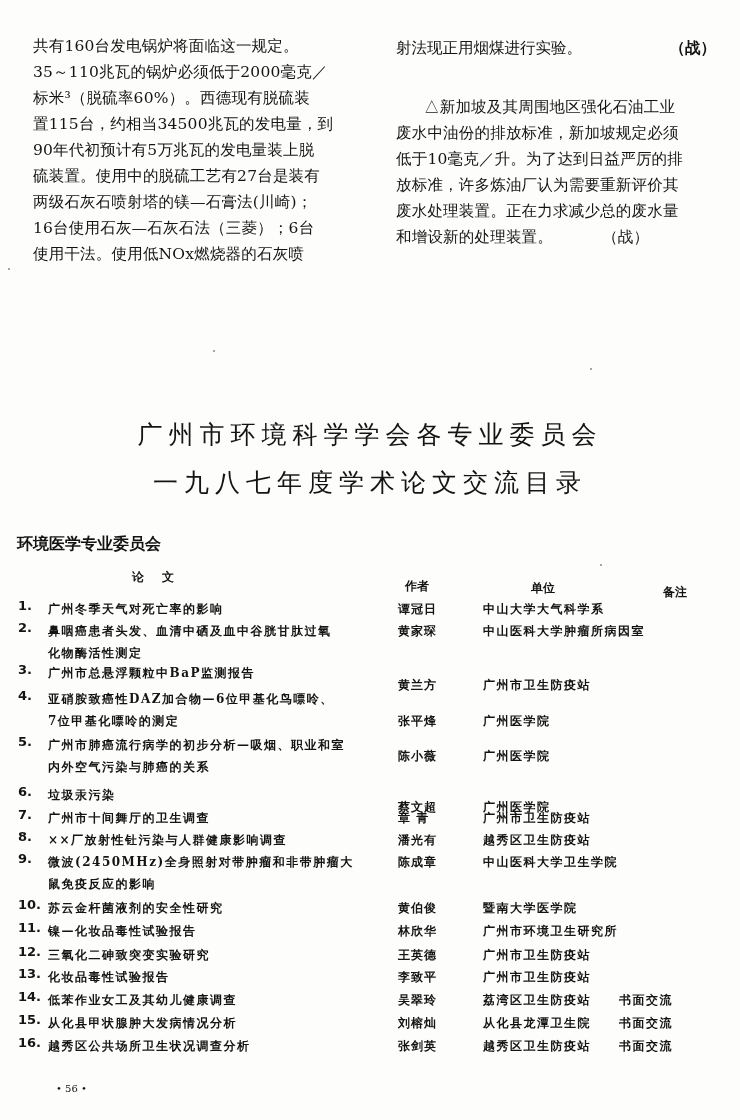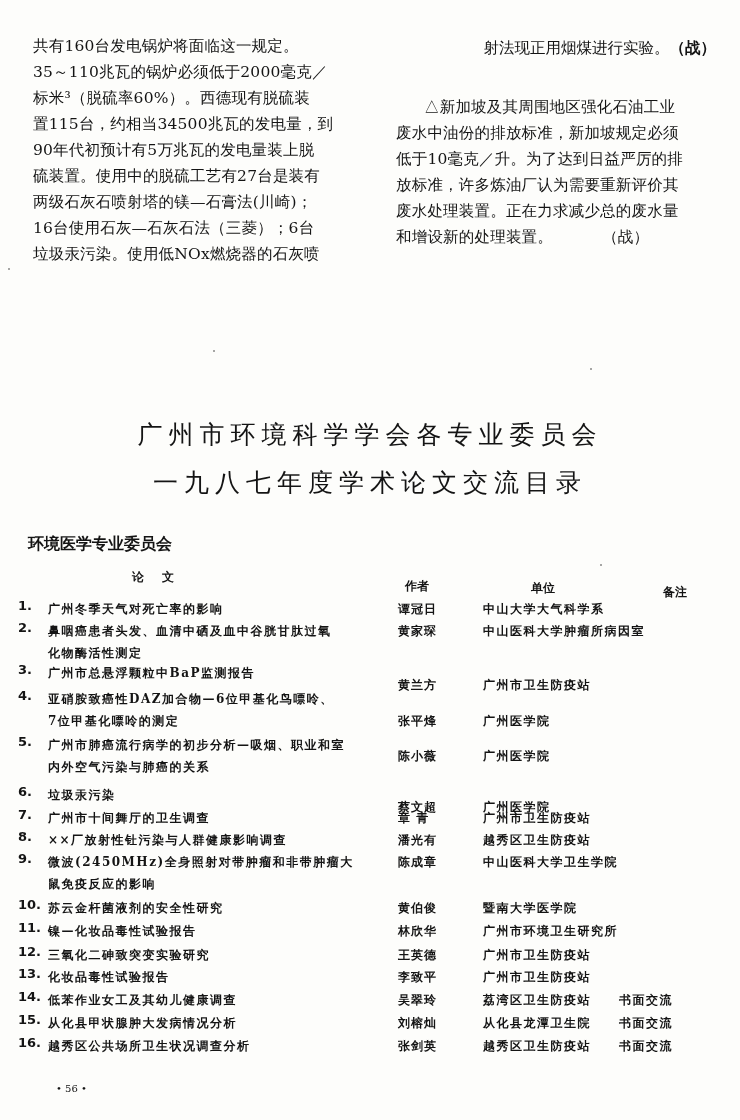--- a/index.html
+++ b/index.html
@@ -4,29 +4,29 @@
   <style>
     html, body { margin: 0; padding: 0; }
     body {
       width: 740px; height: 1120px; background: #fdfdfb; position: relative;
       font-family: "DejaVu Serif", "Liberation Serif", serif; color: #141414; overflow: hidden;
     }
     .col { position: absolute; font-size: 15.5px; line-height: 26px; }
     .col-left { left: 33px; top: 33px; width: 338px; }
     .col-right { left: 396px; top: 35px; width: 330px; }
     .para-line { white-space: nowrap; letter-spacing: 0.2px; }
-    .right-first { display: flex; justify-content: flex-end; padding-right: 10px; }
+    .right-first { display: flex; justify-content: space-between; padding-right: 10px; }
     .gap { height: 33px; }
     .indent { padding-left: 28px; font-family: Liberation Serif, serif; }
     .tag { font-weight: bold; }
     .title { position: absolute; left: 0; width: 740px; text-align: center;
       font-size: 25px; letter-spacing: 6px; font-family: Liberation Serif, serif; }
     .t1 { top: 418px; }
     .t2 { top: 466px; }
-    .section { position: absolute; left: 28px; top: 534px; font-size: 16px; font-weight: bold;
+    .section { position: absolute; left: 17px; top: 534px; font-size: 16px; font-weight: bold;
       font-family: "DejaVu Sans", sans-serif; }
     .hdr { position: absolute; font-size: 12px; font-weight: bold; }
     .h-paper { left: 132px; top: 569px; letter-spacing: 18px; }
     .h-author { left: 405px; top: 578px; }
     .h-unit { left: 531px; top: 580px; }
     .h-note { left: 663px; top: 584px; }
     .rows { position: absolute; left: 18px; top: 598px; width: 710px; font-size: 12px; font-weight: bold; }
     .row { position: relative; }
     .row .title-cell { width: 365px; display: flex; }
     .row .num { width: 30px; flex: none; font-family: "DejaVu Sans", sans-serif; font-size: 13px; }
@@ -43,21 +43,21 @@
 
 <div class="col col-left">
   <div class="para-line">共有160台发电锅炉将面临这一规定。</div>
   <div class="para-line">35～110兆瓦的锅炉必须低于2000毫克／</div>
   <div class="para-line">标米³（脱硫率60%）。西德现有脱硫装</div>
   <div class="para-line">置115台，约相当34500兆瓦的发电量，到</div>
   <div class="para-line">90年代初预计有5万兆瓦的发电量装上脱</div>
   <div class="para-line">硫装置。使用中的脱硫工艺有27台是装有</div>
   <div class="para-line">两级石灰石喷射塔的镁—石膏法(川崎)；</div>
   <div class="para-line">16台使用石灰—石灰石法（三菱）；6台</div>
-  <div class="para-line">垃圾汞污染。使用低NOx燃烧器的石灰喷</div>
+  <div class="para-line">使用干法。使用低NOx燃烧器的石灰喷</div>
 </div>
 
 <div class="col col-right">
   <div class="right-first">
     <span>射法现正用烟煤进行实验。</span>
     <span class="tag">（战）</span>
   </div>
   <div class="gap"></div>
   <div class="para-line indent">△新加坡及其周围地区强化石油工业</div>
   <div class="para-line">废水中油份的排放标准，新加坡规定必须</div>

